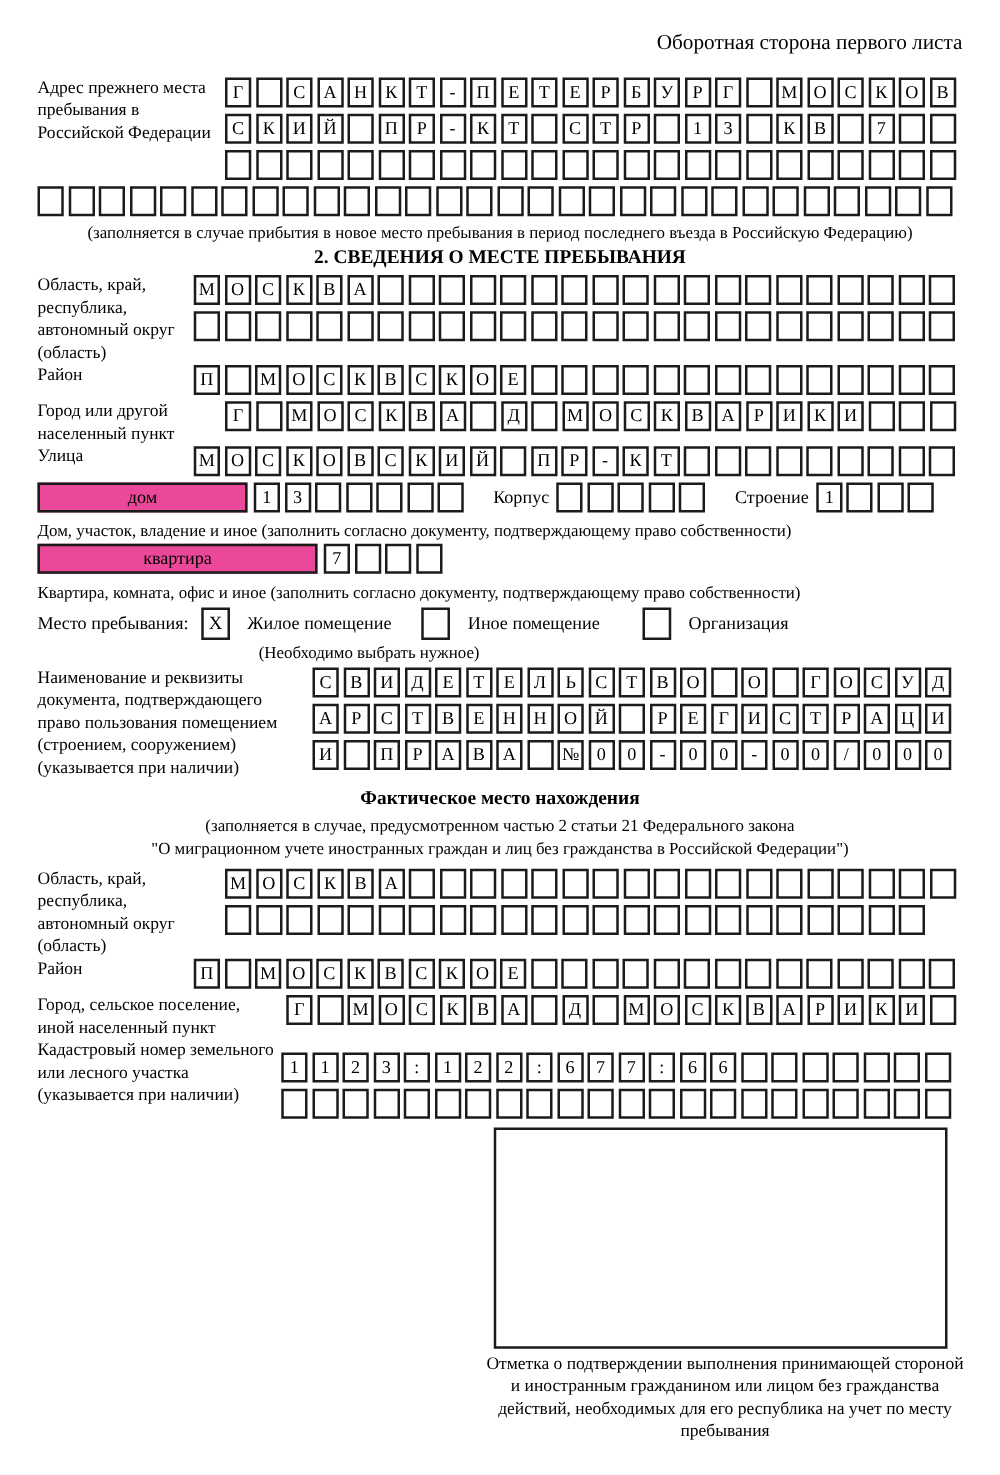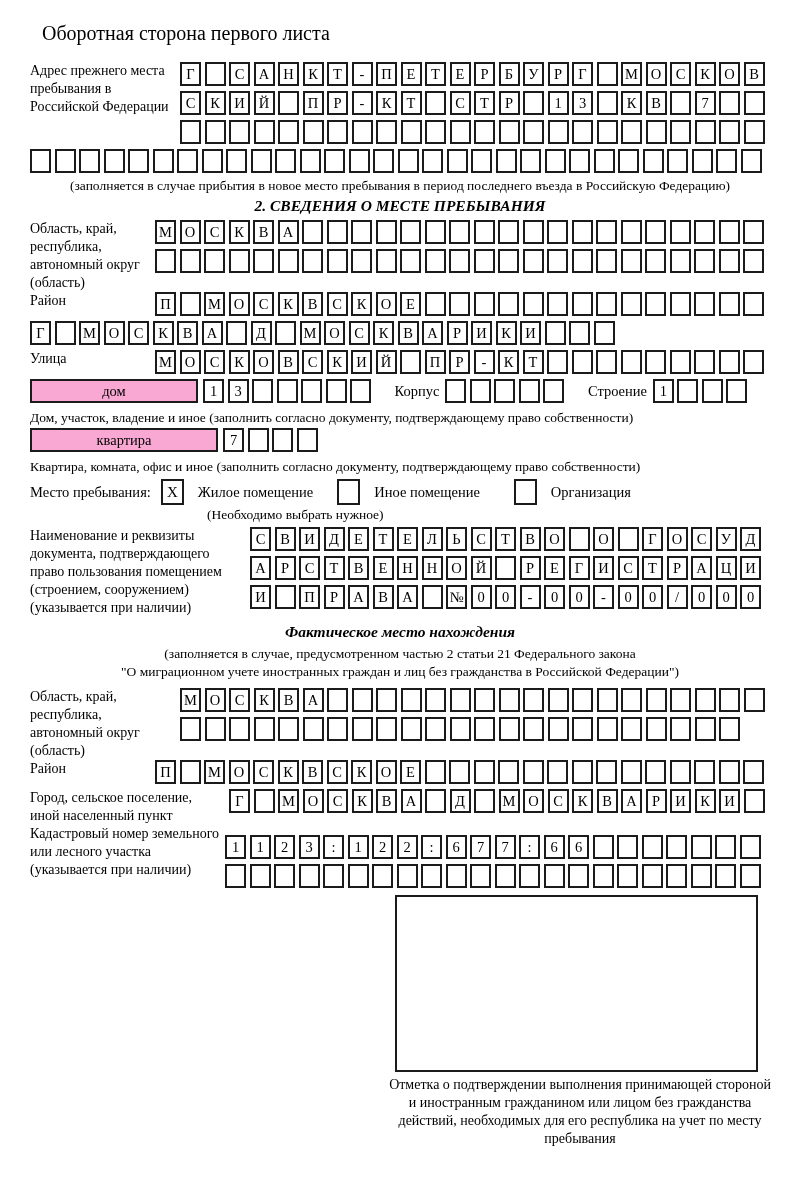--- a/index.html
+++ b/index.html
@@ -5,23 +5,23 @@
   html,body{margin:0;padding:0;background:#ffffff;}
   body{
     width:800px;height:1180px;
     font-family:"Liberation Serif", serif;
     color:#000;
     overflow:hidden;
   }
   .page{padding:0 30px;box-sizing:border-box;width:800px;}
 
   .header-note{
-    margin:24px 12px 19px;
-    text-align:left;
-    font-size:20px;line-height:19px;
+    margin:24px 0 19px;
+    text-align:right;
+    font-size:17px;line-height:19px;
   }
 
   
   .cellrow{display:flex;margin-bottom:5px;}
   .cell{
     box-sizing:border-box;flex:0 0 auto;
     width:21px;height:24px;
     border:2px solid #1b1b1b;
     margin-right:3.5px;
     background:#fff;
@@ -43,33 +43,32 @@
   .rows{flex:0 0 auto;}
   .mt10{margin-top:10px;}
 
   .note{font-size:13.5px;line-height:16px;margin-bottom:2px;}
   .center{text-align:center;}
 
   .sec-title{
     text-align:center;font-weight:bold;
     font-size:15.5px;line-height:19px;
     margin:2px 0 5px;
-    font-style:italic;
   }
   .mt8{margin-top:5px;}
 
   .house-row{display:flex;align-items:flex-start;margin-bottom:2px;}
   .named-box{
     box-sizing:border-box;flex:0 0 auto;
     border:2px solid #1b1b1b;height:24px;
     font-size:14.5px;line-height:20px;text-align:center;
-    margin-right:5px;background:#f9a8d4;
+    margin-right:5px;background:#ec4899;
   }
   .bw168{width:168px;}
-  .bw200{width:188px;}
+  .bw200{width:224px;}
   .inline-label{
     flex:0 0 auto;font-size:14.5px;line-height:24px;
     margin:0 6px 0 20px;
   }
 
   .stay-row{display:flex;align-items:center;margin:4px 0 2px;font-size:14.5px;}
   .stay-label{flex:0 0 auto;}
   .checkbox{
     box-sizing:border-box;flex:0 0 auto;
     width:23px;height:26px;border:2px solid #1b1b1b;
@@ -305,20 +304,21 @@
         <span class="cell"></span>
         <span class="cell"></span>
         <span class="cell"></span>
         <span class="cell"></span>
         <span class="cell"></span>
         <span class="cell"></span>
       </div>
   </div>
 
   <div class="field">
+    <div class="label w150">Город или другой населенный пункт</div>
     <div class="cellrow">
         <span class="cell">Г</span>
         <span class="cell"></span>
         <span class="cell">М</span>
         <span class="cell">О</span>
         <span class="cell">С</span>
         <span class="cell">К</span>
         <span class="cell">В</span>
         <span class="cell">А</span>
         <span class="cell"></span>

